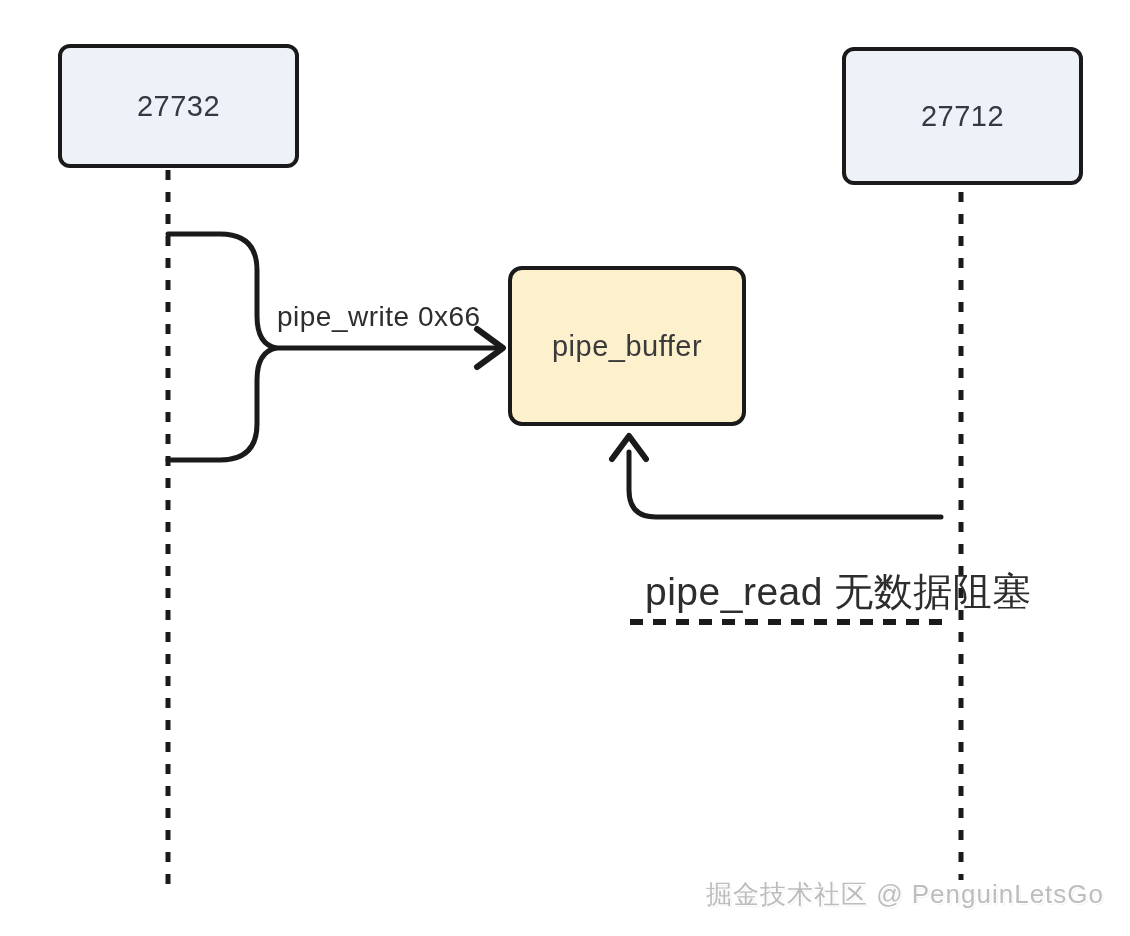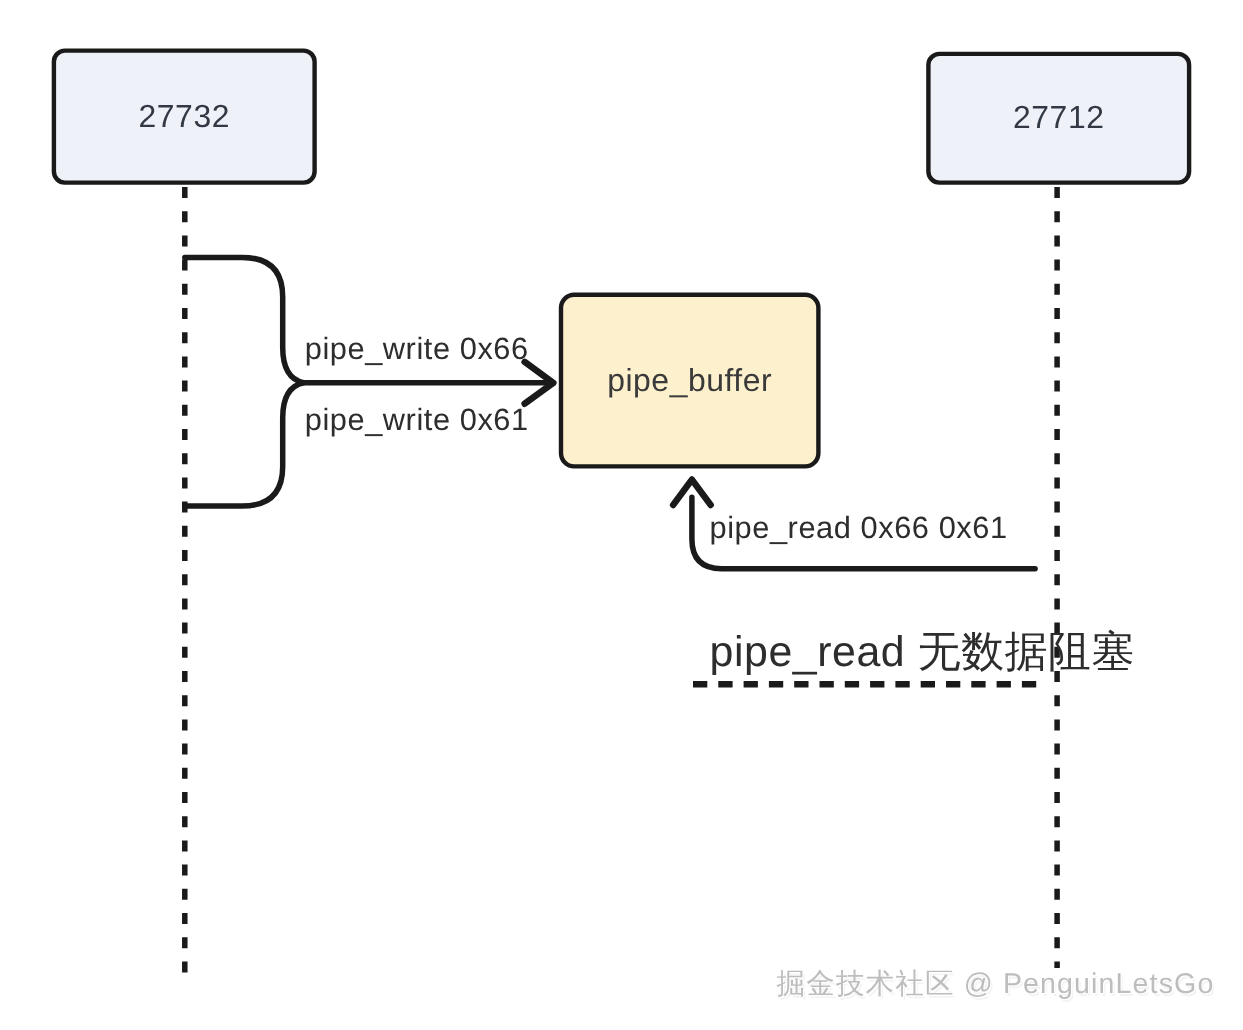--- a/index.html
+++ b/index.html
@@ -32,22 +32,22 @@
     color: #323844;
     letter-spacing: 0.5px;
   }
   .proc-box {
     border-radius: 12px;
   }
   .buffer-box {
     border-radius: 14px;
     color: #3a3a3a;
   }
-  #writer-box  { left: 47px;  top: 44px;  width: 241px; height: 124px; }
-  #reader-box  { left: 842px; top: 47px;  width: 241px; height: 121px; }
+  #writer-box  { left: 58px;  top: 44px;  width: 241px; height: 124px; }
+  #reader-box  { left: 842px; top: 47px;  width: 241px; height: 138px; }
   #buffer-box  { left: 508px; top: 266px; width: 238px; height: 160px; }
   .edge-label {
     position: absolute;
     font-size: 28px;
     color: #2d2d2d;
     white-space: nowrap;
     letter-spacing: 0.5px;
     text-align: right;
   }
   #write-label-1 { left: 277px; top: 301px; }
@@ -99,21 +99,19 @@
   <div id="reader-box" class="node proc-box" style="background: rgb(238, 241, 248);">
     <span>27712</span>
   </div>
 
   <div id="buffer-box" class="node buffer-box" style="background: rgb(253, 240, 205);">
     <span>pipe_buffer</span>
   </div>
 
   <div id="write-label-1" class="edge-label">pipe_write 0x66</div>
 
-  <div id="write-label-2" class="edge-label">pipe_write 0x61</div>
 
-  <div id="read-label" class="edge-label">pipe_read 0x66 0x61</div>
 
   <div id="block-label" class="edge-label">pipe_read 无数据阻塞</div>
 
   <div class="watermark" style="color: rgb(189, 189, 189);">掘金技术社区 @ PenguinLetsGo</div>
 
 </div>
 
 </body></html>

